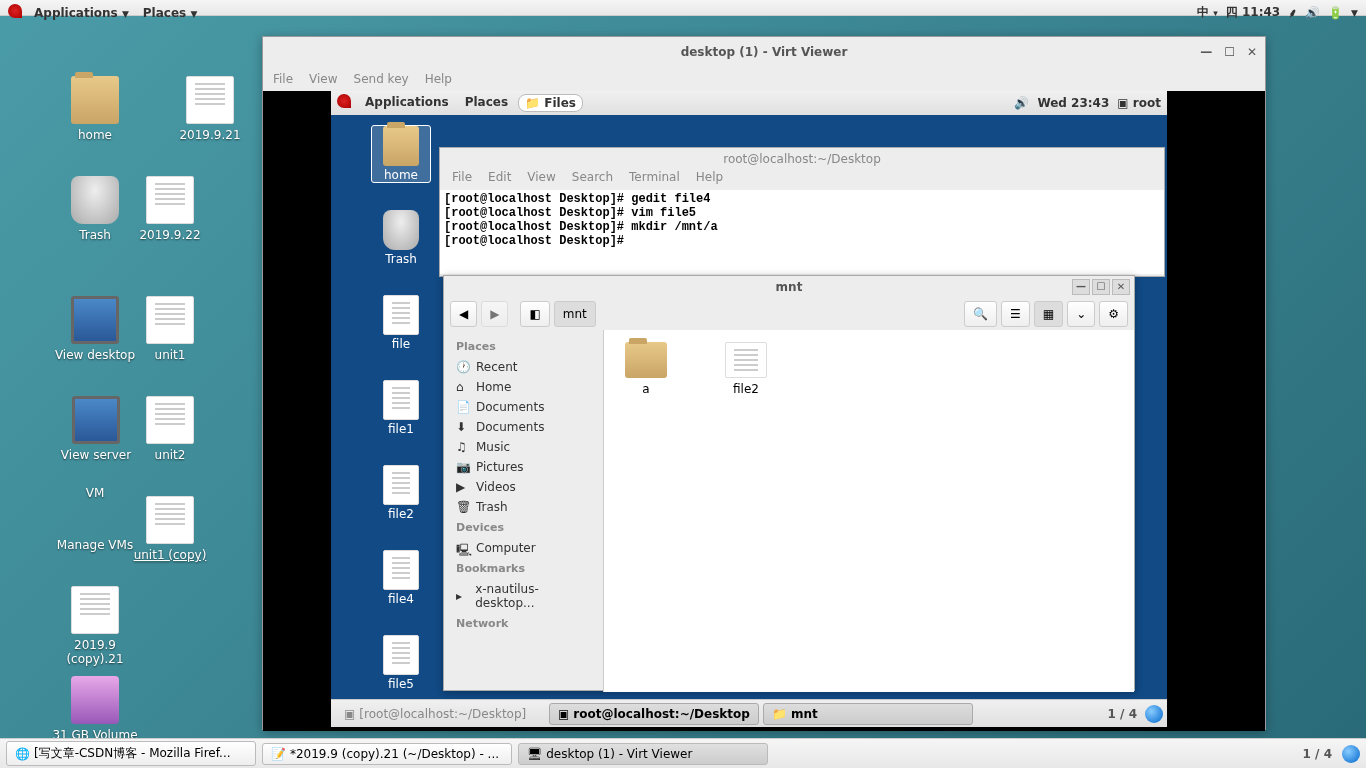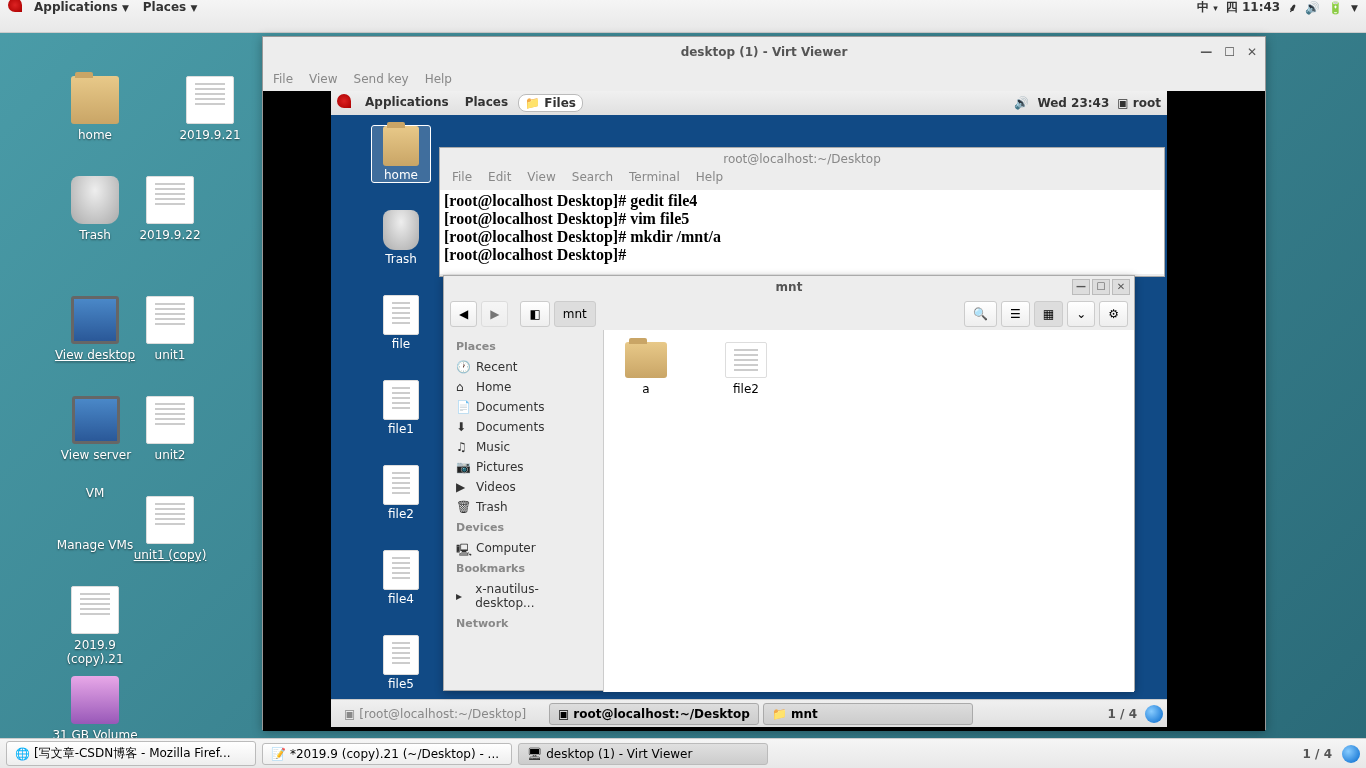--- a/index.html
+++ b/index.html
@@ -1,17 +1,17 @@
 <!DOCTYPE html>
 <html><head>
 <meta charset="utf-8">
 <style>
 *{box-sizing:border-box;margin:0;padding:0;font-family:"DejaVu Sans",sans-serif;font-size:12px}
 body{width:1366px;height:768px;background:linear-gradient(135deg,#4a9ca8,#2a6a78);overflow:hidden;position:relative}
-.topbar{height:16px;background:linear-gradient(#f5f5f5,#e8e8e8);border-bottom:1px solid #ccc;display:flex;align-items:flex-end;padding:16px 8px;color:#333}
+.topbar{height:16px;background:linear-gradient(#f5f5f5,#e8e8e8);border-bottom:1px solid #ccc;display:flex;align-items:flex-start;padding:4px 8px;color:#333}
 .topbar .left{display:flex;gap:2px}
 .topbar .left .menu{padding:2px 6px;font-weight:bold}
 .topbar .right{margin-left:auto;display:flex;align-items:center;gap:8px;font-weight:bold}
 .redhat{width:14px;height:14px;background:radial-gradient(circle,#d22,#a00);border-radius:50% 50% 0 50%;display:inline-block;margin-right:4px}
 .desktop{position:absolute;top:26px;left:0;right:0;bottom:30px}
 .dicon{position:absolute;width:100px;text-align:center;color:#fff;text-shadow:0 1px 2px rgba(0,0,0,.6);font-size:12px}
 .dicon .ic{width:48px;height:48px;margin:0 auto 4px}
 .folder{background:linear-gradient(#e8c989,#c9a566);border-radius:3px;position:relative}
 .folder:before{content:"";position:absolute;top:-4px;left:4px;width:18px;height:6px;background:#c9a566;border-radius:2px 2px 0 0}
 .textfile{background:#fff;border:1px solid #ddd;border-radius:2px;position:relative}
@@ -30,21 +30,21 @@
 .gbar .gr{margin-left:auto;display:flex;gap:8px;font-weight:bold;align-items:center}
 .gbar .app{padding:1px 6px}
 .gbar .active{background:#fff;border:1px solid #bbb;border-radius:8px}
 .gdesk{position:relative;height:584px}
 .gicon{position:absolute;width:60px;text-align:center;color:#fff;font-size:11px}
 .gicon .gic{width:36px;height:40px;margin:0 auto 2px}
 .gicon.sel{background:rgba(255,255,255,.2);border:1px solid #fff;border-radius:3px}
 .term{position:absolute;left:108px;top:32px;width:726px;height:130px;background:#ededed;border:1px solid #aaa}
 .term .tt{height:22px;text-align:center;color:#888;font-size:12px;line-height:22px}
 .term .tm{height:20px;display:flex;gap:16px;padding:0 12px;color:#888;font-size:11px}
-.term .tb{background:#fff;font-family:Liberation Serif, serif;font-size:16px;font-weight:bold;padding:2px 4px;height:84px;white-space:pre}
+.term .tb{background:#fff;font-family:Liberation Mono, monospace;font-size:12px;font-weight:bold;padding:2px 4px;height:84px;white-space:pre}
 .fm{position:absolute;left:112px;top:160px;width:692px;height:416px;background:#ededed;border:1px solid #aaa;box-shadow:0 2px 8px rgba(0,0,0,.3)}
 .fmtitle{height:22px;text-align:center;line-height:22px;font-weight:bold;color:#555;position:relative}
 .fmtitle .fwb{position:absolute;right:4px;top:3px;display:flex;gap:2px}
 .fmtitle .fwb span{width:18px;height:16px;background:#ddd;border:1px solid #bbb;font-size:10px;text-align:center;line-height:14px}
 .fmtool{height:32px;display:flex;align-items:center;padding:0 6px;gap:4px}
 .fmbtn{border:1px solid #ccc;background:linear-gradient(#fff,#eee);height:26px;padding:0 8px;border-radius:3px;display:flex;align-items:center;justify-content:center}
 .fmbtn.active{background:#ddd}
 .fmbody{display:flex;height:362px}
 .fmside{width:160px;border-right:1px solid #ccc;padding:6px 0;overflow:hidden}
 .fmside h4{padding:4px 12px;color:#888;font-size:11px;font-weight:bold}
@@ -93,21 +93,21 @@
       <div>2019.9.21</div>
     </div>
     <div class="dicon" style="left: 45px; top: 150px;">
       <div class="ic trash"></div>
       <div>Trash</div>
     </div>
     <div class="dicon" style="left: 120px; top: 150px;">
       <div class="ic textfile"></div>
       <div>2019.9.22</div>
     </div>
-    <div class="dicon" style="left: 45px; top: 270px; text-decoration: underline;">
+    <div class="dicon" style="left: 45px; top: 270px;">
       <div class="ic monitor"></div>
       <div>View desktop</div>
     </div>
     <div class="dicon" style="left: 120px; top: 270px;">
       <div class="ic textfile"></div>
       <div>unit1</div>
     </div>
     <div class="dicon" style="left: 46px; top: 370px;">
       <div class="ic monitor"></div>
       <div>View server</div>

